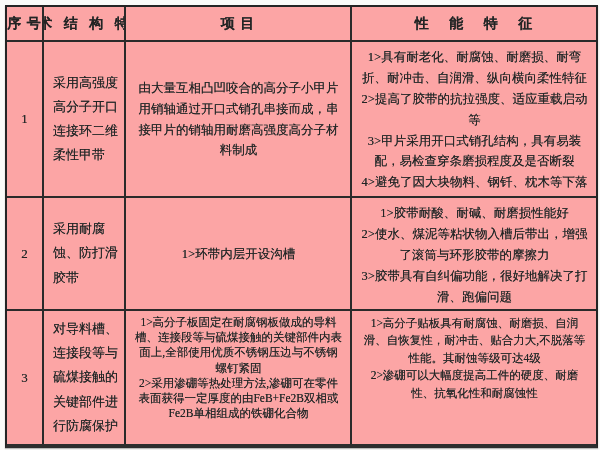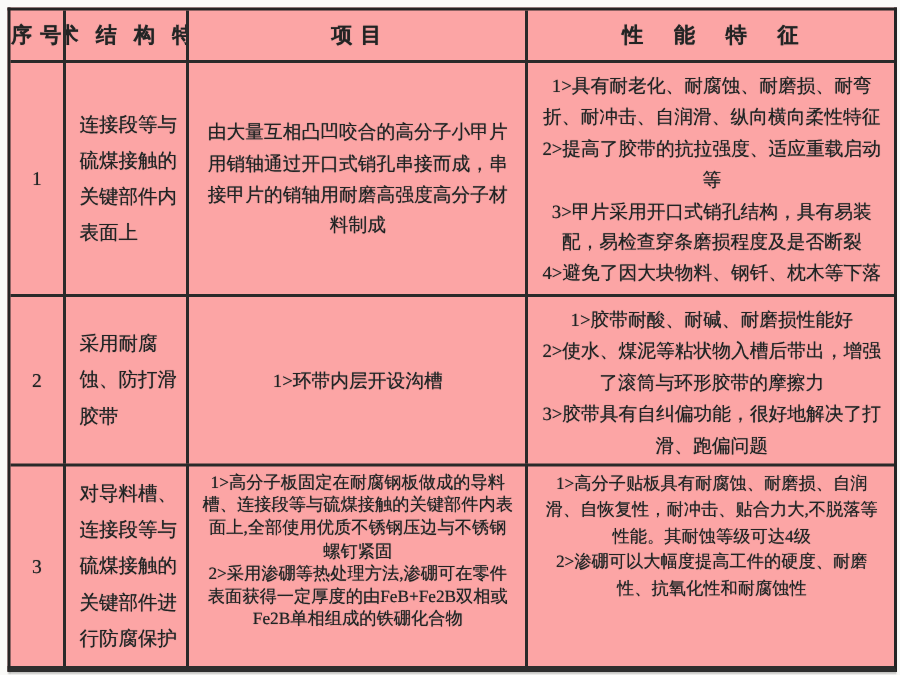--- a/index.html
+++ b/index.html
@@ -56,21 +56,21 @@
 
 <div class="page">
   <div class="doc-table">
 
     <div class="cell hcell header-row first-col">序 号</div>
     <div class="cell hcell header-row wide">技 术 结 构 特 点</div>
     <div class="cell hcell header-row">项 目</div>
     <div class="cell hcell header-row widest">性 能 特 征</div>
 
     <div class="cell num-cell first-col">1</div>
-    <div class="cell project-cell">连接段等与硫煤接触的关键部件内表面上</div>
+    <div class="cell project-cell">采用高强度高分子开口连接环二维柔性甲带</div>
     <div class="cell text-cell v-center">
       <span class="item">由大量互相凸凹咬合的高分子小甲片用销轴通过开口式销孔串接而成，串接甲片的销轴用耐磨高强度高分子材料制成</span>
     </div>
     <div class="cell text-cell">
       <span class="item">1&gt;具有耐老化、耐腐蚀、耐磨损、耐弯折、耐冲击、自润滑、纵向横向柔性特征</span>
       <span class="item">2&gt;提高了胶带的抗拉强度、适应重载启动等</span>
       <span class="item">3&gt;甲片采用开口式销孔结构，具有易装配，易检查穿条磨损程度及是否断裂</span>
       <span class="item">4&gt;避免了因大块物料、钢钎、枕木等下落对胶带的冲击</span>
     </div>
 

